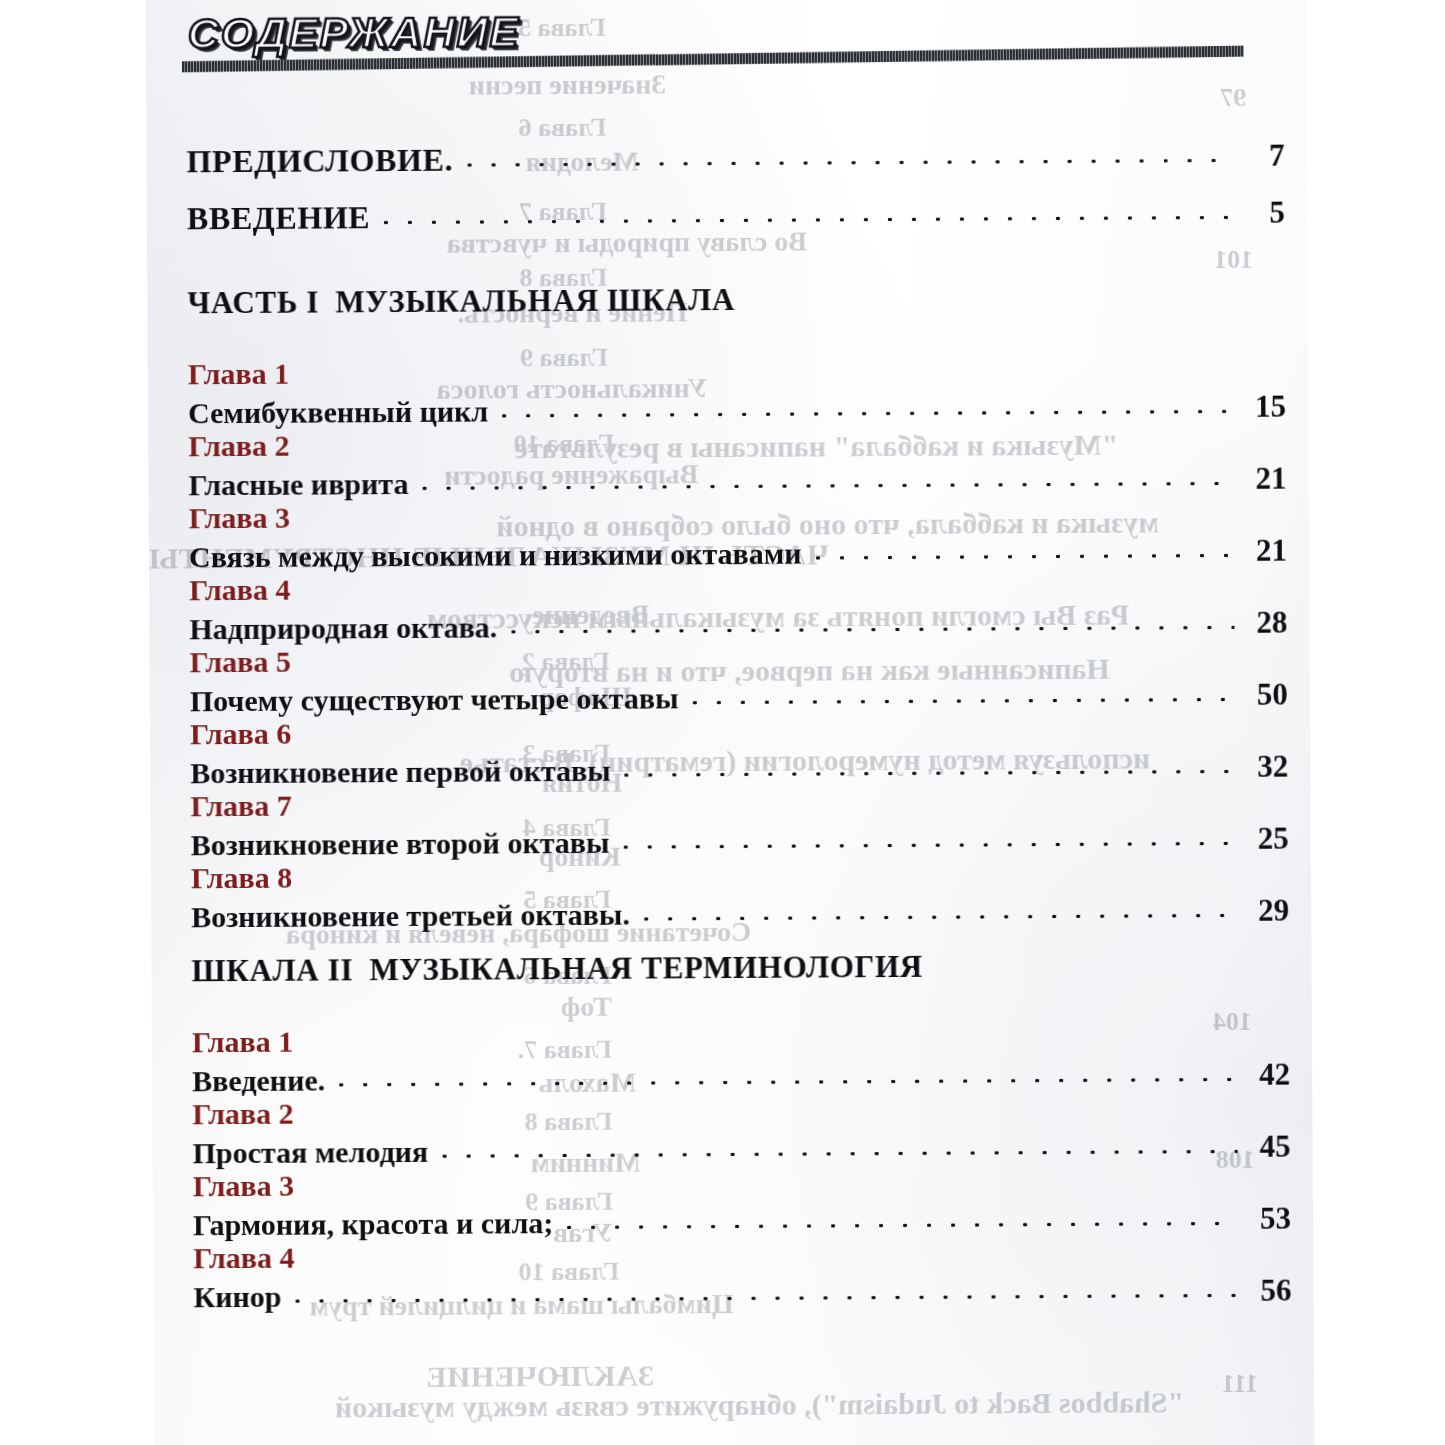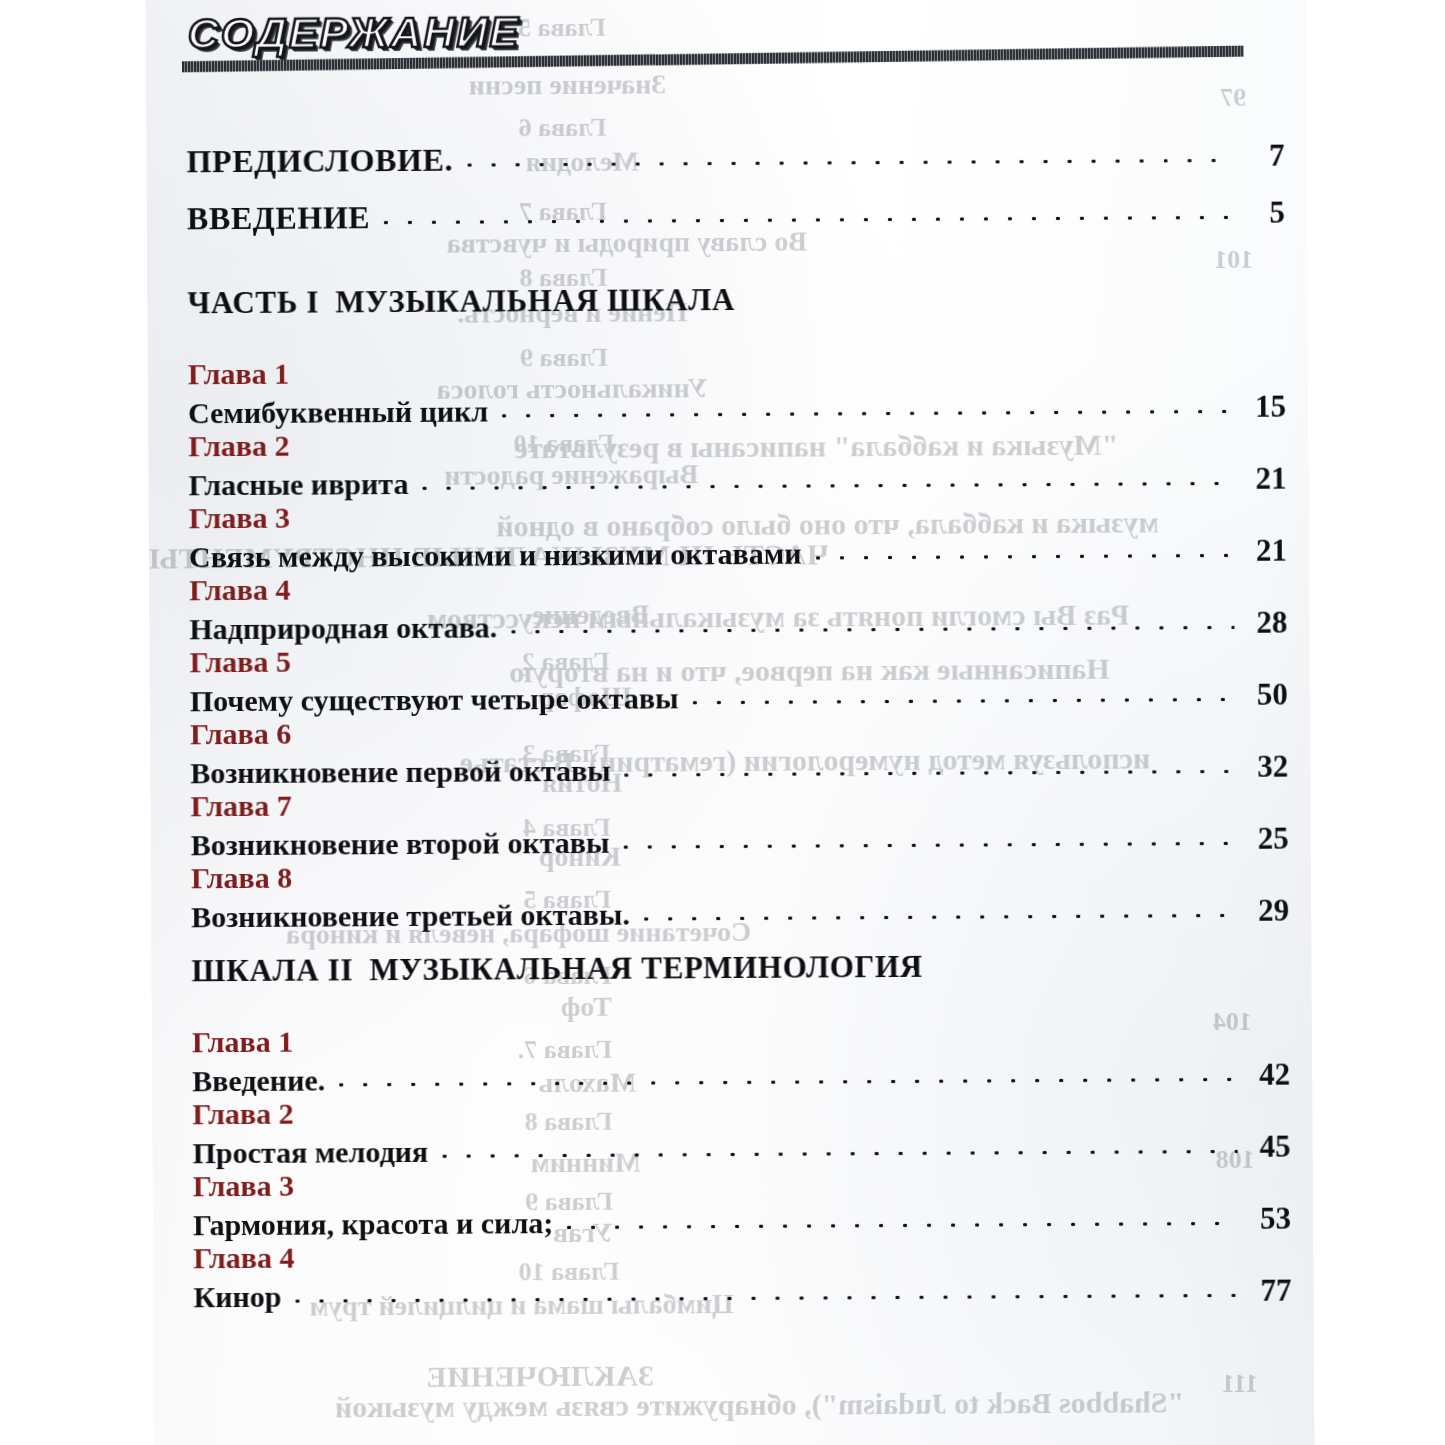--- a/index.html
+++ b/index.html
@@ -329,18 +329,18 @@
         <div class="chap-label" style="top: 1166px;">Глава 3</div>
         <div class="toc-line chap-row" style="top: 1204px;">
           <span class="ttext">Гармония, красота и сила;</span>
           <span class="leader"></span>
           <span class="pnum">53</span>
         </div>
         <div class="chap-label" style="top: 1238px;">Глава 4</div>
         <div class="toc-line chap-row" style="top: 1276px;">
           <span class="ttext">Кинор</span>
           <span class="leader"></span>
-          <span class="pnum">77</span>
+          <span class="pnum">56</span>
         </div>
       </div>
 
   </div>
 </div>
 
 </body></html>

